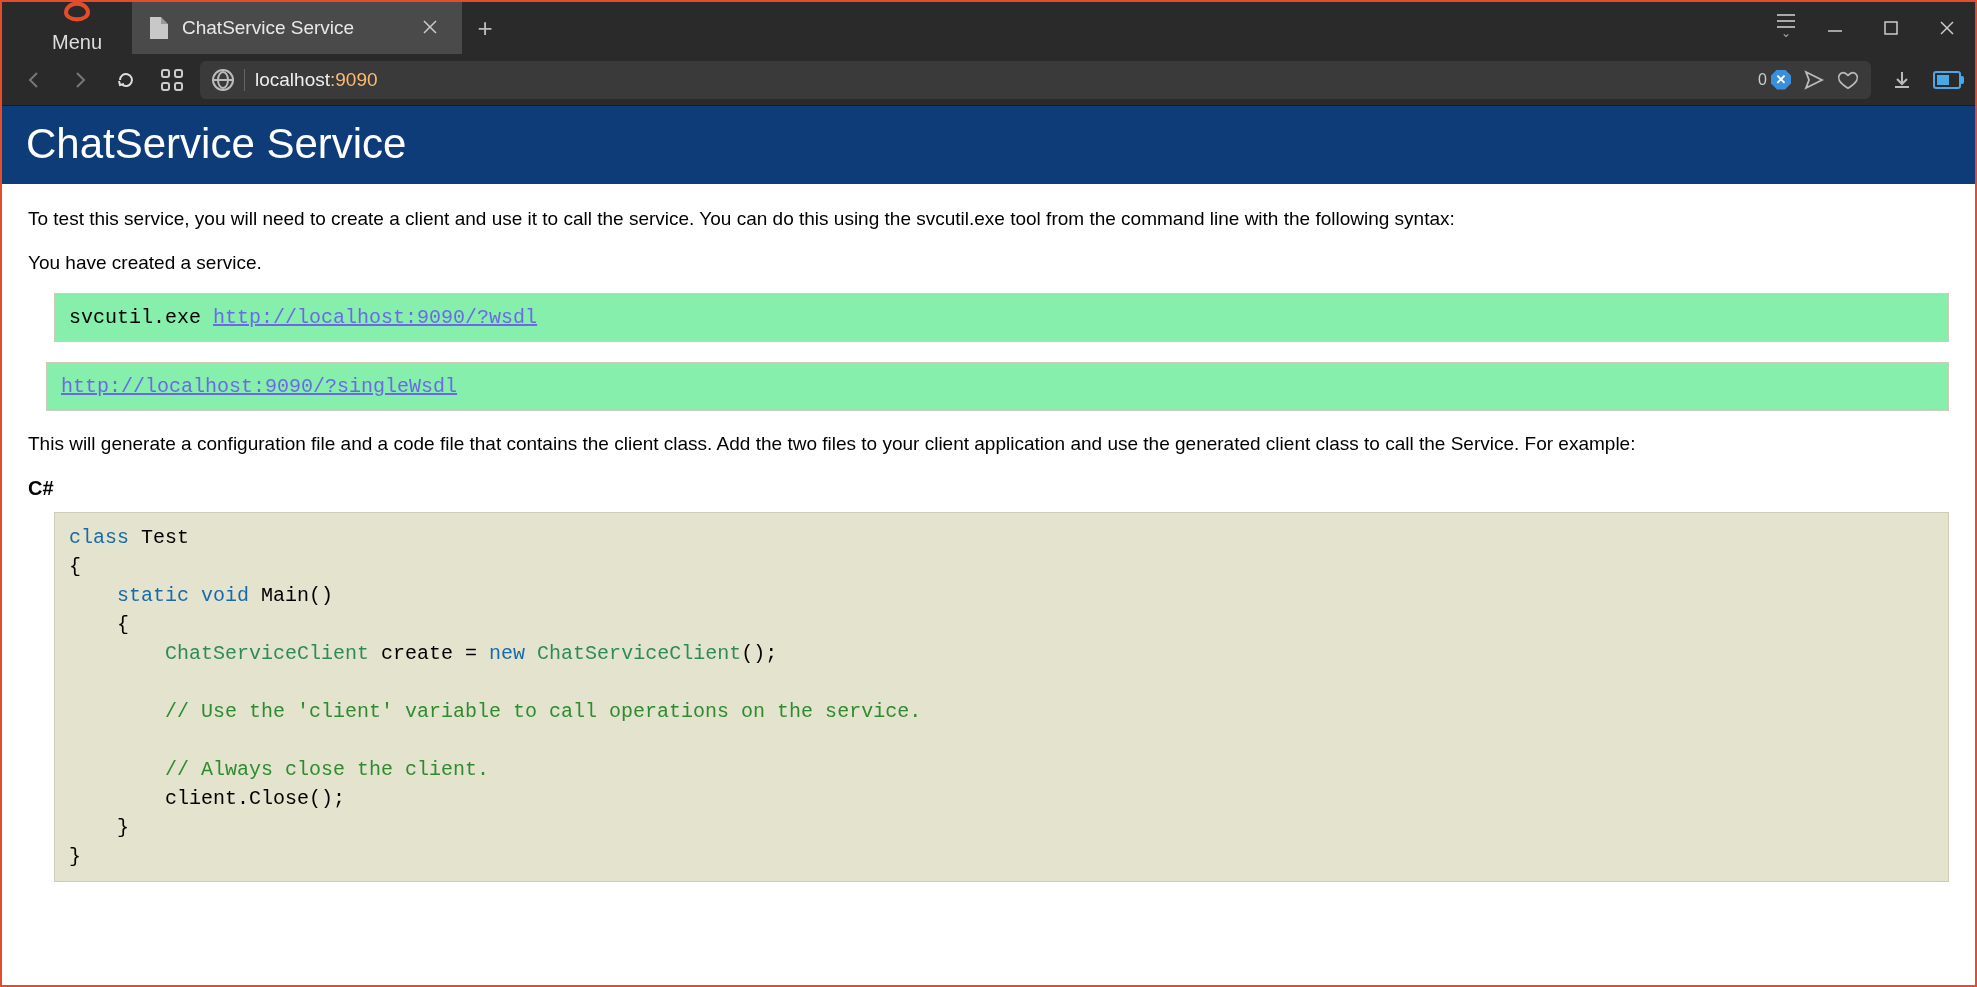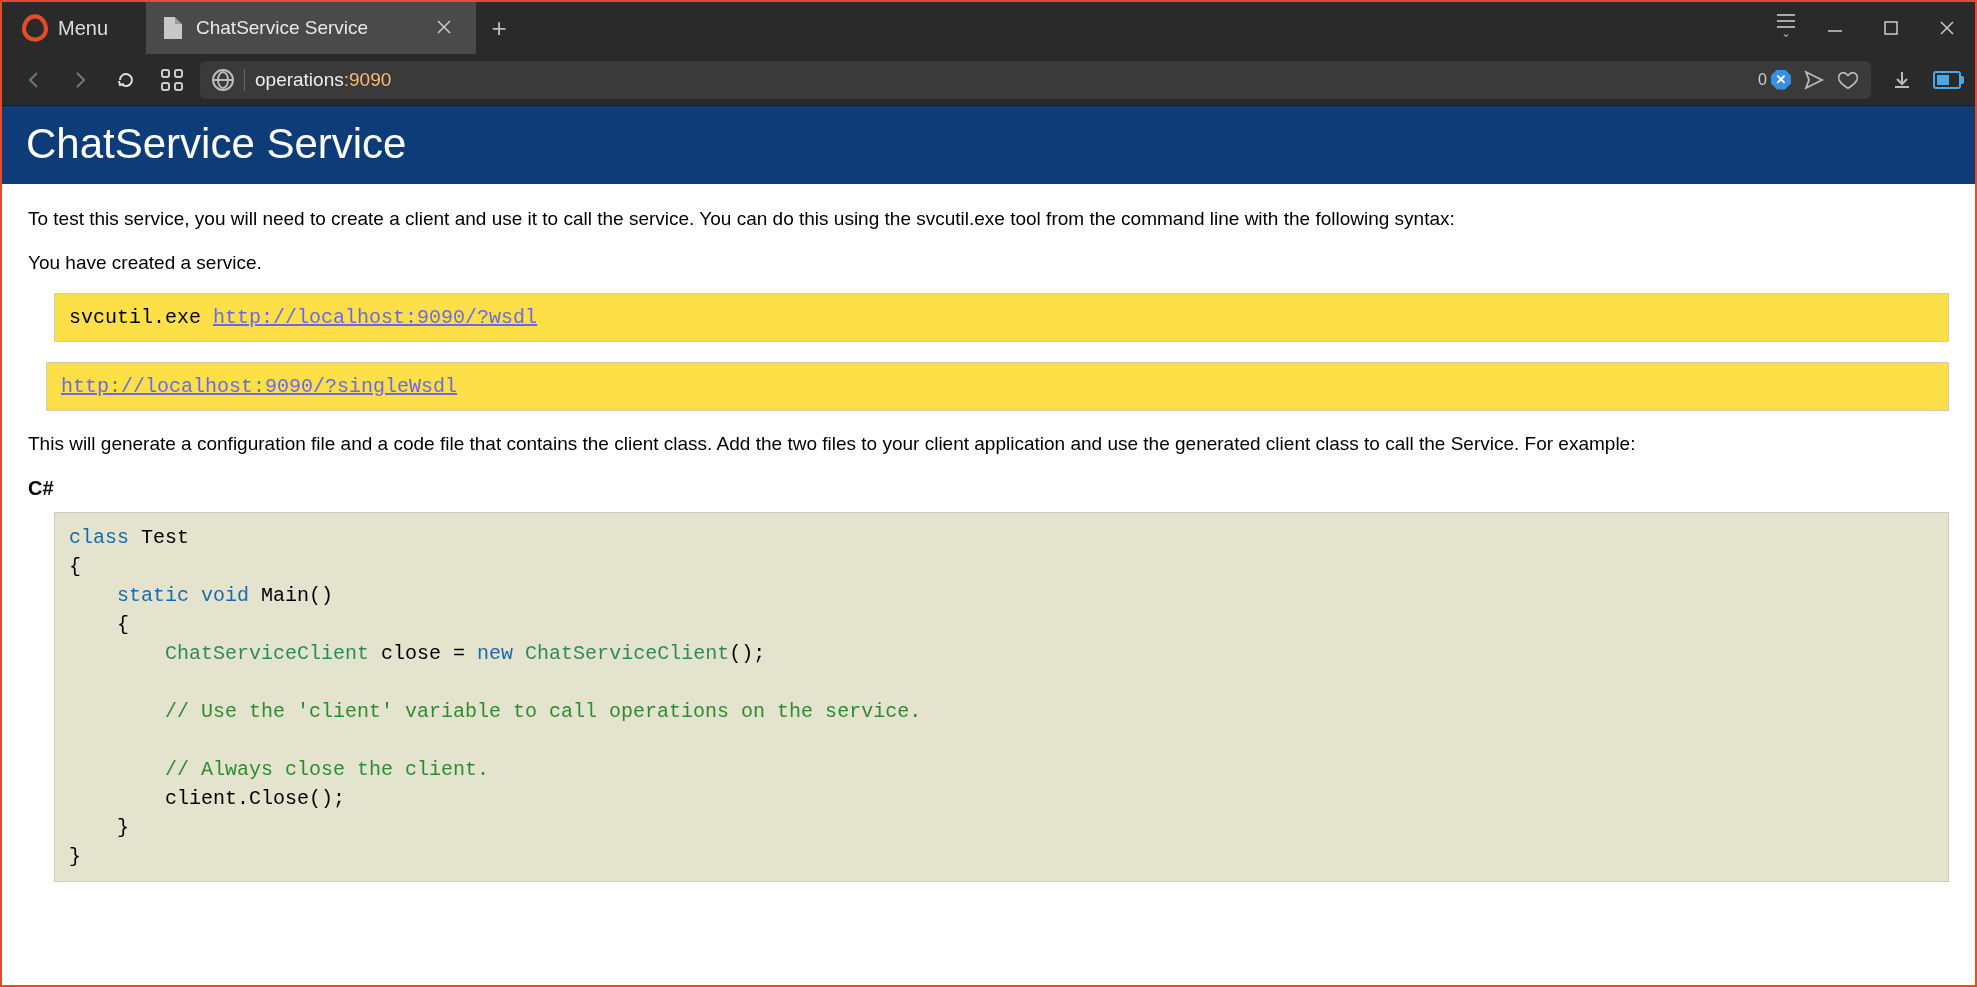--- a/index.html
+++ b/index.html
@@ -16,28 +16,29 @@
   }
   
   .titlebar {
     height: 52px;
     background: #2a2a2a;
     display: flex;
     align-items: stretch;
     flex-shrink: 0;
   }
   .menu-btn {
-    width: 144px;
+    width: 130px;
     display: flex;
     align-items: center;
     gap: 10px;
     padding-left: 20px;
     color: #ddd;
     font-size: 20px;
     cursor: pointer;
+    flex-direction: column;
   }
   .opera-logo {
     width: 26px; height: 26px;
     border: 4px solid #e44c2c;
     border-radius: 50% / 55% 55% 45% 45%;
     transform: scaleY(1.05);
   }
   .tab {
     display: flex;
     align-items: center;
@@ -175,21 +176,21 @@
     font-weight: 400;
   }
   .page-body {
     padding: 22px 26px;
     font-size: 19px;
     color: #000;
     line-height: 1.35;
   }
   .page-body p { margin-bottom: 18px; }
   .code-block {
-    background: #fde047;
+    background: #86efac;
     border: 1px solid #ccccb8;
     padding: 10px 14px;
     font-family: "Courier New", monospace;
     font-size: 20px;
     margin: 6px 0 20px 26px;
     white-space: pre;
     overflow-x: auto;
   }
   .code-block.small-indent { margin-left: 18px; }
   .code-block a { color: #6a6ae8; text-decoration: underline; }
@@ -280,21 +281,21 @@
           <div></div>
           <div></div>
           <div></div>
           <div></div>
         </div>
     </div>
     <div class="addrbar">
       <div class="globe"></div>
       <div class="sep"></div>
       <div class="urltext">
-        <span class="host">operations</span><span class="port">:9090</span>
+        <span class="host">localhost</span><span class="port">:9090</span>
       </div>
       <div class="right-icons">
         <div class="blocked">
           <span>0</span>
           <div class="stop">✕</div>
         </div>
         <div class="tri-icon">
           <svg width="22" height="22" viewBox="0 0 22 22">
               <polygon points="3,3 19,11 3,19 6,11" fill="none" stroke="#bbb" stroke-width="1.8"></polygon>
             </svg>
@@ -324,21 +325,21 @@
       <p>To test this service, you will need to create a client and use it to call the service. You can do this using the svcutil.exe tool from the command line with the following syntax:</p>
       <p>You have created a service.</p>
       <div class="code-block"><span>svcutil.exe </span><a href="#">http://localhost:9090/?wsdl</a></div>
       <div class="code-block small-indent"><a href="#">http://localhost:9090/?singleWsdl</a></div>
       <p>This will generate a configuration file and a code file that contains the client class. Add the two files to your client application and use the generated client class to call the Service. For example:</p>
       <div class="section-heading">C#</div>
       <div class="cs-code"><span class="kw">class</span><span> Test</span>
 <span>{</span>
 <span class="kw">    static</span><span class="kw"> void</span><span> Main()</span>
 <span>    {</span>
-<span class="typ">        ChatServiceClient</span><span> close = </span><span class="kw">new</span><span class="typ"> ChatServiceClient</span><span>();</span>
+<span class="typ">        ChatServiceClient</span><span> create = </span><span class="kw">new</span><span class="typ"> ChatServiceClient</span><span>();</span>
 <span></span>
 <span class="cmt">        // Use the 'client' variable to call operations on the service.</span>
 <span></span>
 <span class="cmt">        // Always close the client.</span>
 <span>        client.Close();</span>
 <span>    }</span>
 <span>}</span></div>
       <div class="spacer-fill"></div>
     </div>
   </div>

